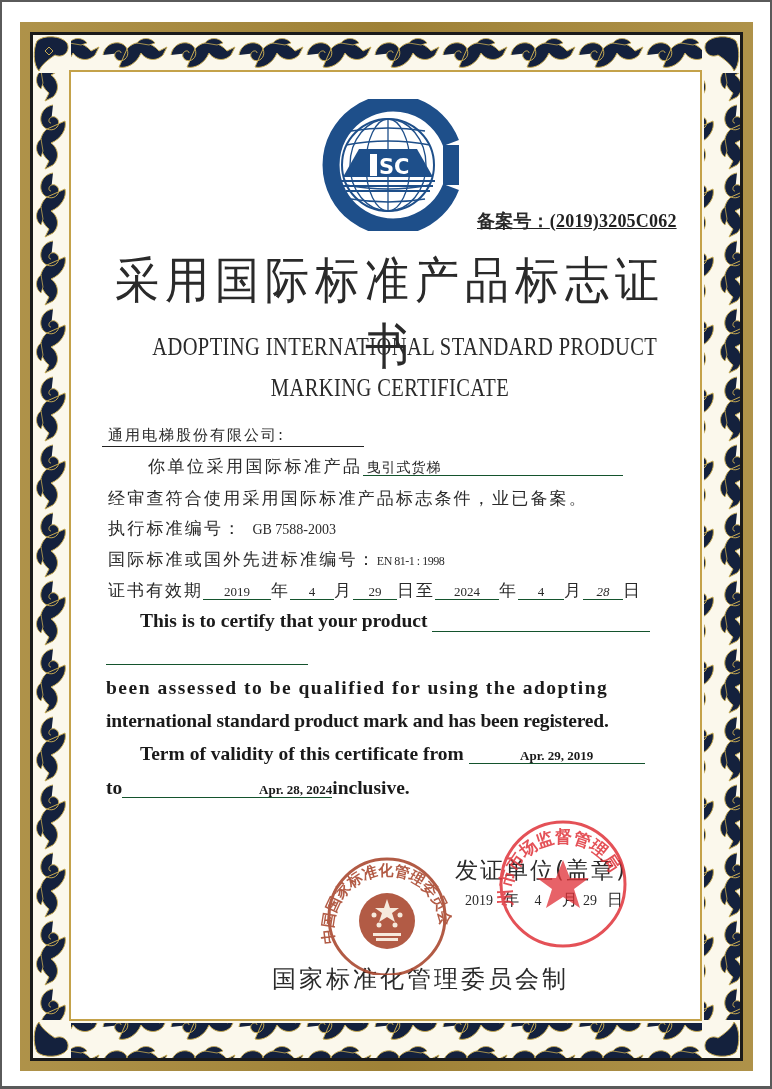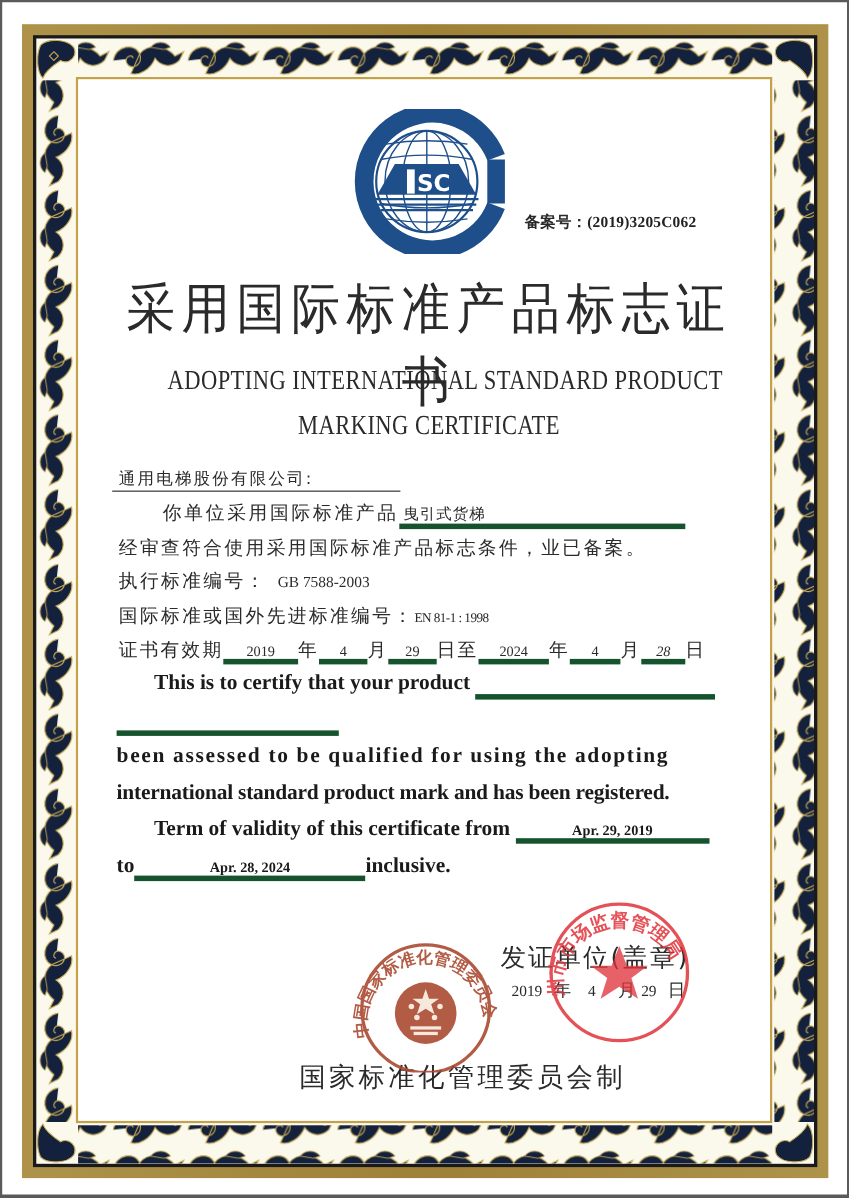--- a/index.html
+++ b/index.html
@@ -13,32 +13,32 @@
     background-image:linear-gradient(90deg, rgba(255,255,255,0.08), rgba(0,0,0,0.06), rgba(255,255,255,0.08)); }
   .dark-line { position:absolute; left:30px; top:32px; width:713px; height:1029px; background:#1a1a1a; }
   .ornament-band { position:absolute; left:33px; top:35px; width:707px; height:1023px; background:#fbf8ec; overflow:hidden; }
   .inner-gold { position:absolute; left:69px; top:70px; width:633px; height:951px; background:#c4a24a; }
   .inner-page { position:absolute; left:71px; top:72px; width:629px; height:947px; background:#ffffff; }
 
   .orn-svg { position:absolute; left:0; top:0; }
 
   
   .logo { position:absolute; left:313px; top:99px; width:150px; height:132px; }
-  .record-no { position:absolute; left:477px; top:193px; font-size:14px; font-weight:bold; color:#222; letter-spacing:0.2px; }
+  .record-no { position:absolute; left:477px; top:209px; font-size:18px; font-weight:bold; color:#222; letter-spacing:0.2px;text-decoration:underline; }
 
   .title-cn { position:absolute; left:110px; top:248px; width:560px; text-align:center; font-family:"DejaVu Sans", sans-serif;
     font-size:44px; font-weight:normal; letter-spacing:6px; color:#2a2a2a; transform:scaleY(1.12); transform-origin:top; }
   .title-en1 { position:absolute; left:100px; top:333px; width:580px; text-align:center; font-size:25px; letter-spacing:0.5px;
     color:#2a2a2a; transform:scaleX(0.82); transform-origin:center; white-space:nowrap; }
   .title-en2 { position:absolute; left:100px; top:374px; width:580px; text-align:center; font-size:25px; letter-spacing:0.5px;
     color:#2a2a2a; transform:scaleX(0.82); transform-origin:center; white-space:nowrap; }
 
   .cn { font-family:"DejaVu Sans", sans-serif; color:#2a2a2a; }
   .line { position:absolute; white-space:nowrap; }
-  .u { display:inline-block; border-bottom:5px solid #14532d; text-align:center; line-height:1.1; }
+  .u { display:inline-block; border-bottom:1px solid #14532d; text-align:center; line-height:1.1; }
 
   .company { left:108px; top:426px; font-size:15px; letter-spacing:2px; }
   .company-ul { position:absolute; left:102px; top:446px; width:262px; height:1px; background:#222; }
   .row2 { left:148px; top:455px; font-size:17px; letter-spacing:2.5px; }
   .row2 .u { font-size:14px; text-align:left; padding-left:4px; letter-spacing:1px; }
   .row3 { left:108px; top:487px; font-size:17px; letter-spacing:2.2px; }
   .row4 { left:108px; top:517px; font-size:17px; letter-spacing:2.2px; }
   .row4 .std { font-family:"Liberation Serif", serif; font-size:14px; letter-spacing:0; margin-left:10px; }
   .row5 { left:108px; top:548px; font-size:17px; letter-spacing:2.2px; }
   .row5 .std { font-family:"Liberation Serif", serif; font-size:12px; letter-spacing:-0.5px;text-align:center; }
@@ -157,21 +157,21 @@
 </div>
 <div class="line en e2">
   <span class="u" style="width:202px;">&nbsp;</span>
 </div>
 <div class="line en e3">been assessed to be qualified for using the adopting</div>
 <div class="line en e4">international standard product mark and has been registered.</div>
 <div class="line en e5">
   <span>Term of validity of this certificate from</span> <span class="u small" style="width:176px;">Apr. 29, 2019</span>
 </div>
 <div class="line en e6">
-  <span>to</span><span class="u small" style="width:210px;">Apr. 28, 2024</span><span>inclusive.</span>
+  <span>to</span><span class="u small" style="width:210px;text-align:right;">Apr. 28, 2024</span><span>inclusive.</span>
 </div>
 
 <div class="issuer cn">发证单位(盖章)</div>
 <div class="issue-date cn">
   <span class="num">2019</span>&nbsp;&nbsp;<span>年</span>&nbsp;&nbsp;&nbsp;<span class="num">4</span>&nbsp;&nbsp;&nbsp;&nbsp;<span>月</span>&nbsp;<span class="num">29</span>&nbsp;&nbsp;<span>日</span>
 </div>
 
 <div class="footer cn">国家标准化管理委员会制</div>
 
 <svg class="stamp stamp-left" viewBox="0 0 138 124">

